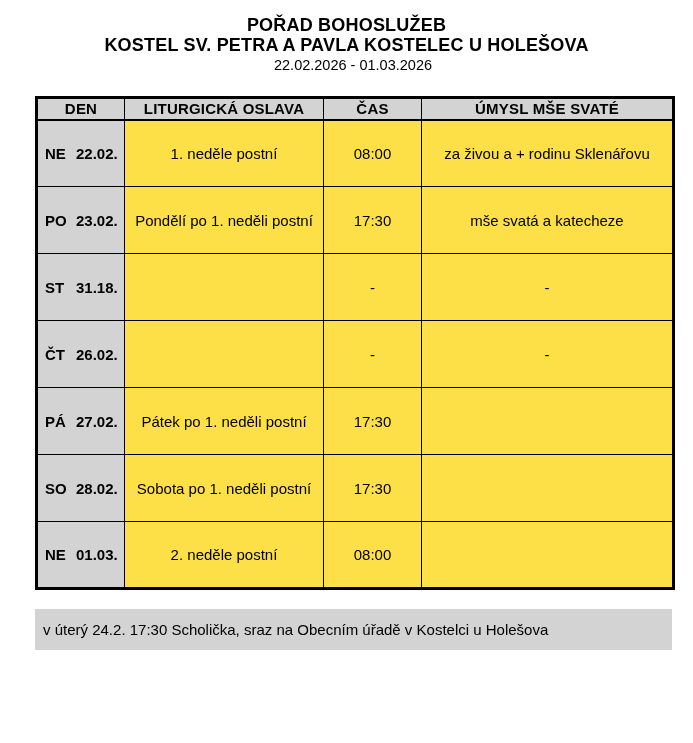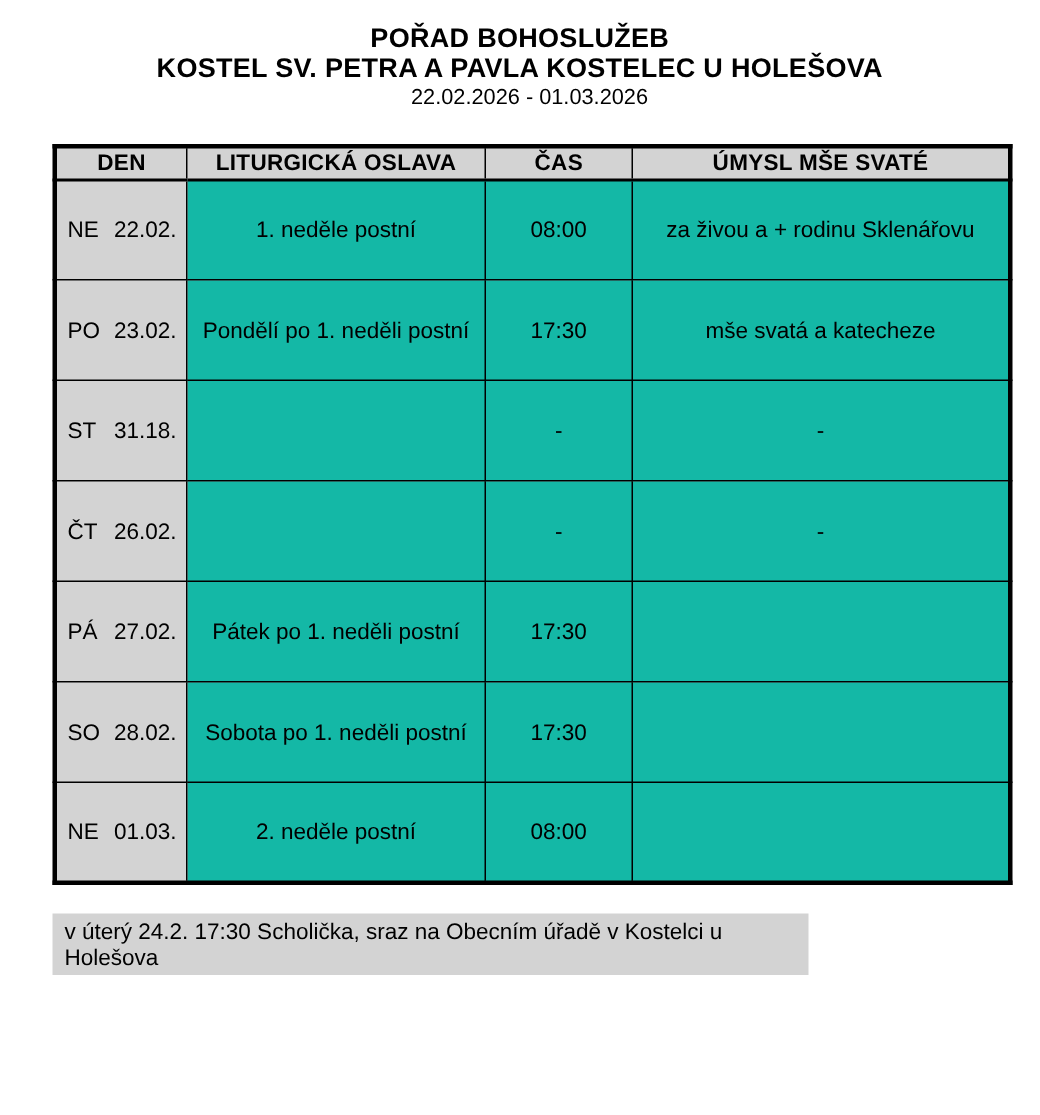--- a/index.html
+++ b/index.html
@@ -43,36 +43,36 @@
     text-align: center;
     letter-spacing: 0.2px;
     margin-left: 41px;
   }
   table.schedule td {
     border: 1px solid #000000;
     height: 67px;
     text-align: center;
     font-size: 15px;
     vertical-align: middle;
-    background: #14b8a6;
+    background: #fde047;
   }
   table.schedule td.day-cell {
     background: #d3d3d3;
     text-align: left;
     padding-left: 7px;
-    font-weight: normal;
+    font-weight: bold;
     white-space: nowrap;
   }
   .day-abbr {
     display: inline-block;
     min-width: 23px;
     margin-right: 8px;
   }
   .footer-note {
-    width: 504px;
+    width: 637px;
     height: 41px;
     margin: 19px 0 0 35px;
     background: #d3d3d3;
     display: flex;
     align-items: center;
     padding-left: 8px;
     font-size: 15px;
   }
 </style>
 </head>

